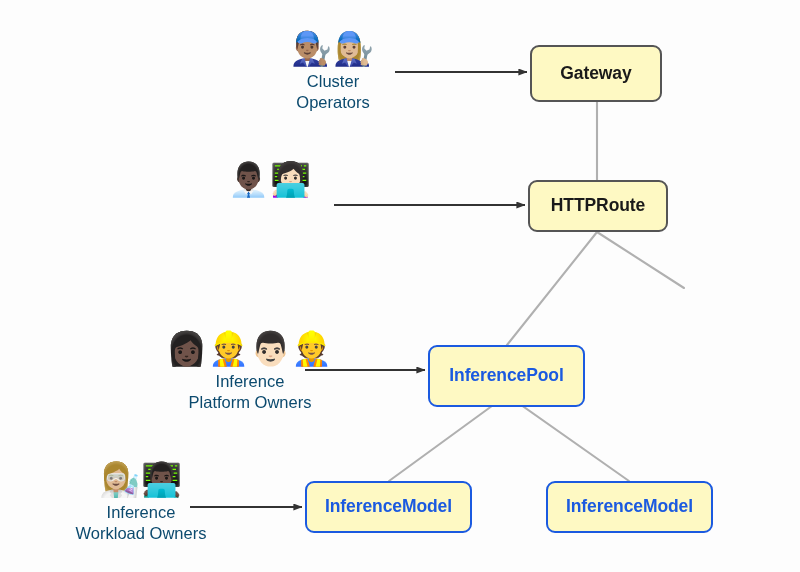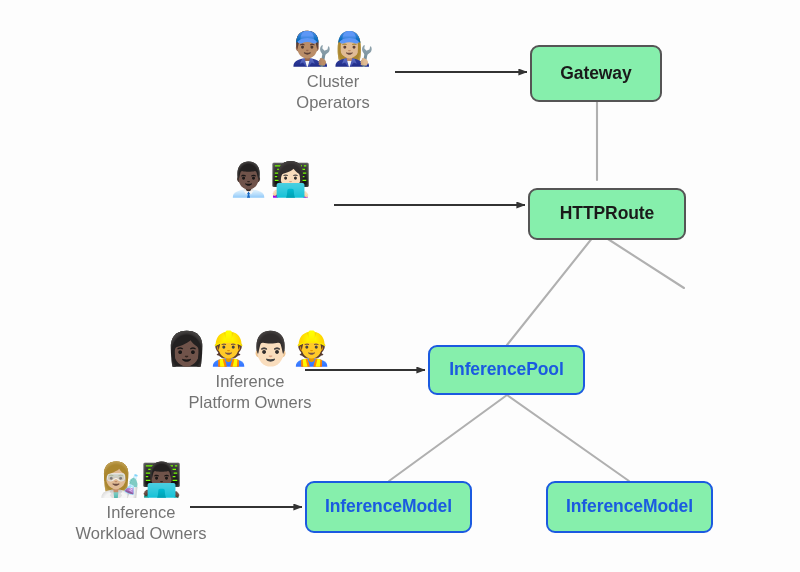--- a/index.html
+++ b/index.html
@@ -32,21 +32,21 @@
     pointer-events: none;
   }
 
   
   .node {
     position: absolute;
     box-sizing: border-box;
     display: flex;
     align-items: center;
     justify-content: center;
-    background: #86efac;
+    background: #fef9c3;
     border-radius: 9px;
     text-align: center;
     line-height: 1.1;
   }
   .node-label {
     font-weight: bold;
     font-size: 17.5px;
     letter-spacing: -0.1px;
     white-space: nowrap;
   }
@@ -75,21 +75,21 @@
   .persona-emojis {
     font-size: 33px;
     line-height: 1.05;
     letter-spacing: 1px;
     font-family: "DejaVu Sans", sans-serif;
     white-space: nowrap;
   }
   .persona-name {
     margin-top: 4px;
     font-size: 16.5px;
-    color: #737373;
+    color: #0c4a6e;
     line-height: 1.28;
     white-space: pre-line;
   }
 </style>
 </head>
 <body>
 
 <div id="diagram">
 
   <svg id="edge-layer" viewBox="0 0 800 572" width="800" height="572" xmlns="http://www.w3.org/2000/svg">
@@ -134,26 +134,26 @@
   <div class="persona" style="left:56px; top:463px; width:170px;">
     <div class="persona-emojis">👩🏼‍🔬👨🏿‍💻</div>
     <div class="persona-name">Inference
 Workload Owners</div>
   </div>
 
   <div class="node core" style="left:530px; top:45px; width:132px; height:57px;">
     <span class="node-label">Gateway</span>
   </div>
 
-  <div class="node core" style="left:528px; top:188px; width:158px; height:52px;">
+  <div class="node core" style="left:528px; top:180px; width:140px; height:52px;">
     <span class="node-label">HTTPRoute</span>
   </div>
 
 
-  <div class="node ext" style="left:428px; top:345px; width:157px; height:50px;">
+  <div class="node ext" style="left:428px; top:345px; width:157px; height:62px;">
     <span class="node-label">InferencePool</span>
   </div>
 
   <div class="node ext" style="left:305px; top:481px; width:167px; height:52px;">
     <span class="node-label">InferenceModel</span>
   </div>
 
   <div class="node ext" style="left:546px; top:481px; width:167px; height:52px;">
     <span class="node-label">InferenceModel</span>
   </div>

